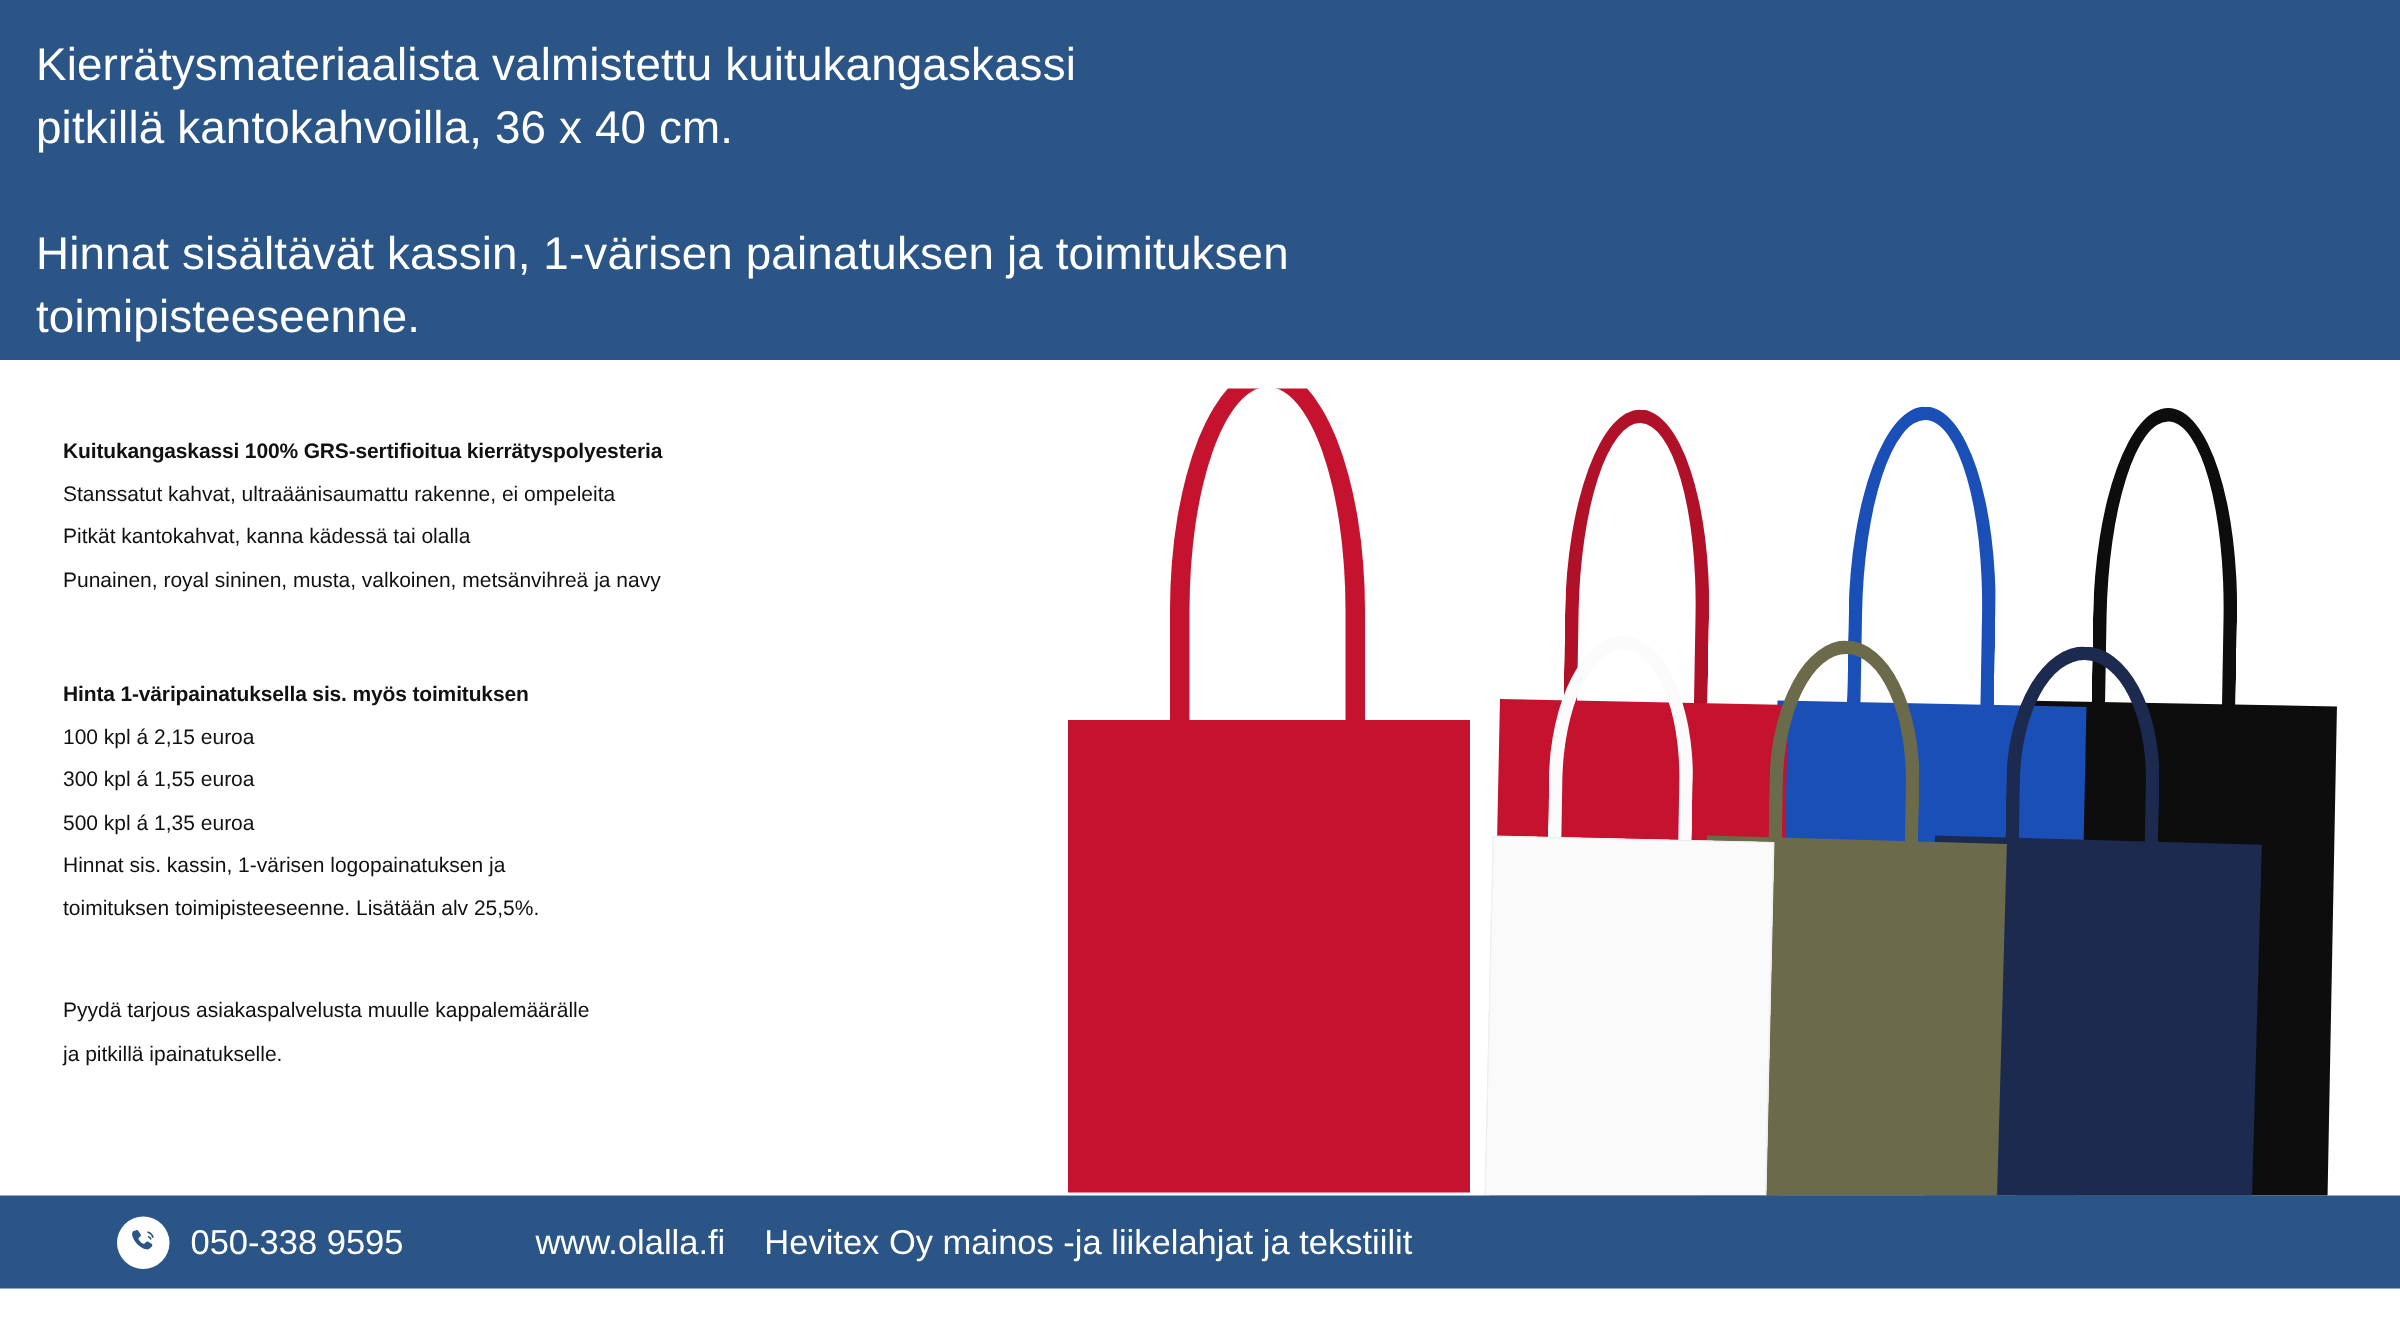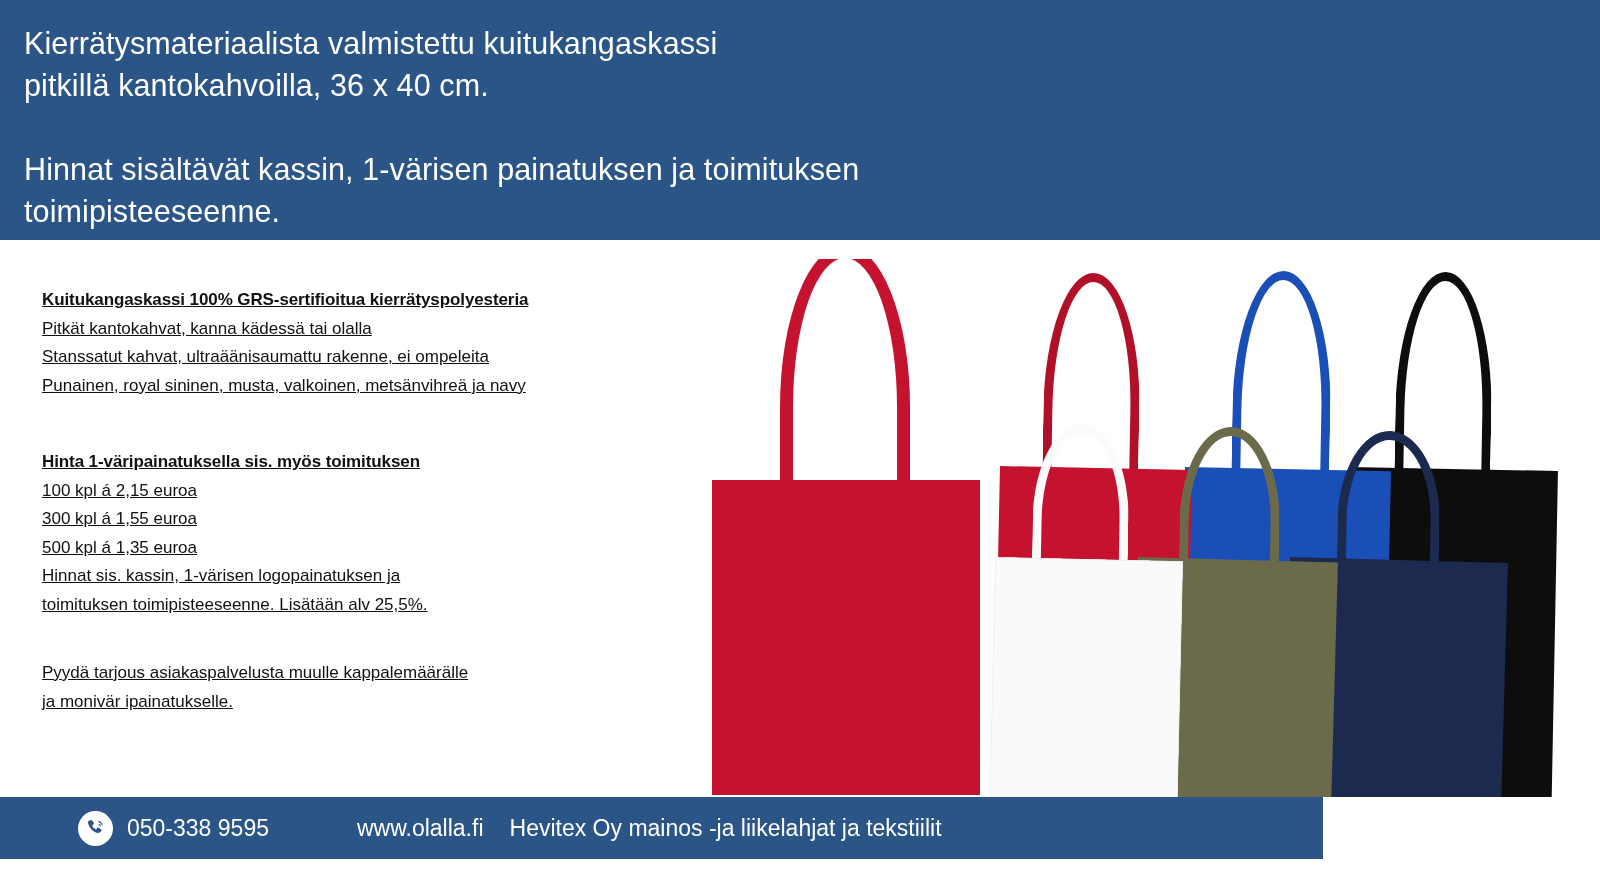--- a/index.html
+++ b/index.html
@@ -46,25 +46,24 @@
     width: 700px; height: 538px;
     z-index: 30;
   }
   .body-block { position: absolute; left: 42px; }
   .b1 { top: 27px; }
   .b2 { top: 189px; }
   .b3 { top: 400px; }
 
   .txt-line {
     color: #111111;
-    font-size: 17px;
+    font-size: 14px;
     line-height: 28.6px;
     font-weight: 400;
     white-space: nowrap;
-    text-decoration: underline;
   }
   .txt-line.bold { font-weight: 700; letter-spacing: -0.1px; }
 
   
   .photos {
     position: absolute;
     left: 690px; top: 259px;
     width: 910px; height: 538px;
     background: #ffffff;
     overflow: hidden;
@@ -81,21 +80,21 @@
     border-style: solid;
     border-bottom: none;
     border-radius: 50% 50% 0 0 / 68% 68% 0 0;
     background: transparent;
   }
 
   
   .footer {
     position: absolute;
     left: 0; top: 797px;
-    width: 1323px; height: 62px;
+    width: 1600px; height: 62px;
     background: #2a5586;
     z-index: 50;
     display: flex;
     align-items: center;
   }
   .footer-pad { width: 78px; flex: none; }
   .f-item {
     display: flex;
     align-items: center;
     flex: none;
@@ -187,37 +186,37 @@
       <div class="handle" style="left:68px; top:0px; width:130px; height:238px; border-width:13px; border-color:#c4122f;"></div>
       <div class="body" style="background:#c4122f; top:235px; height:315px;"></div>
     </div>
 
   </div>
 
   <div class="content">
 
     <div class="body-block b1">
       <div class="txt-line bold">Kuitukangaskassi 100% GRS-sertifioitua kierrätyspolyesteria</div>
+      <div class="txt-line">Stanssatut kahvat, ultraäänisaumattu rakenne, ei ompeleita</div>
       <div class="txt-line">Pitkät kantokahvat, kanna kädessä tai olalla</div>
-      <div class="txt-line">Stanssatut kahvat, ultraäänisaumattu rakenne, ei ompeleita</div>
       <div class="txt-line">Punainen, royal sininen, musta, valkoinen, metsänvihreä ja navy</div>
     </div>
 
     <div class="body-block b2">
       <div class="txt-line bold">Hinta 1-väripainatuksella sis. myös toimituksen</div>
       <div class="txt-line">100 kpl á 2,15 euroa</div>
       <div class="txt-line">300 kpl á 1,55 euroa</div>
       <div class="txt-line">500 kpl á 1,35 euroa</div>
       <div class="txt-line">Hinnat sis. kassin, 1-värisen logopainatuksen ja</div>
       <div class="txt-line">toimituksen toimipisteeseenne. Lisätään alv 25,5%.</div>
     </div>
 
     <div class="body-block b3">
       <div class="txt-line">Pyydä tarjous asiakaspalvelusta muulle kappalemäärälle</div>
-      <div class="txt-line">ja monivär ipainatukselle.</div>
+      <div class="txt-line">ja pitkillä ipainatukselle.</div>
     </div>
 
   </div>
 
   <div class="footer">
     <div class="footer-pad"></div>
 
     <div class="f-item">
       <div class="f-icon">
         <svg width="25" height="25" viewBox="0 0 24 24" aria-hidden="true">

